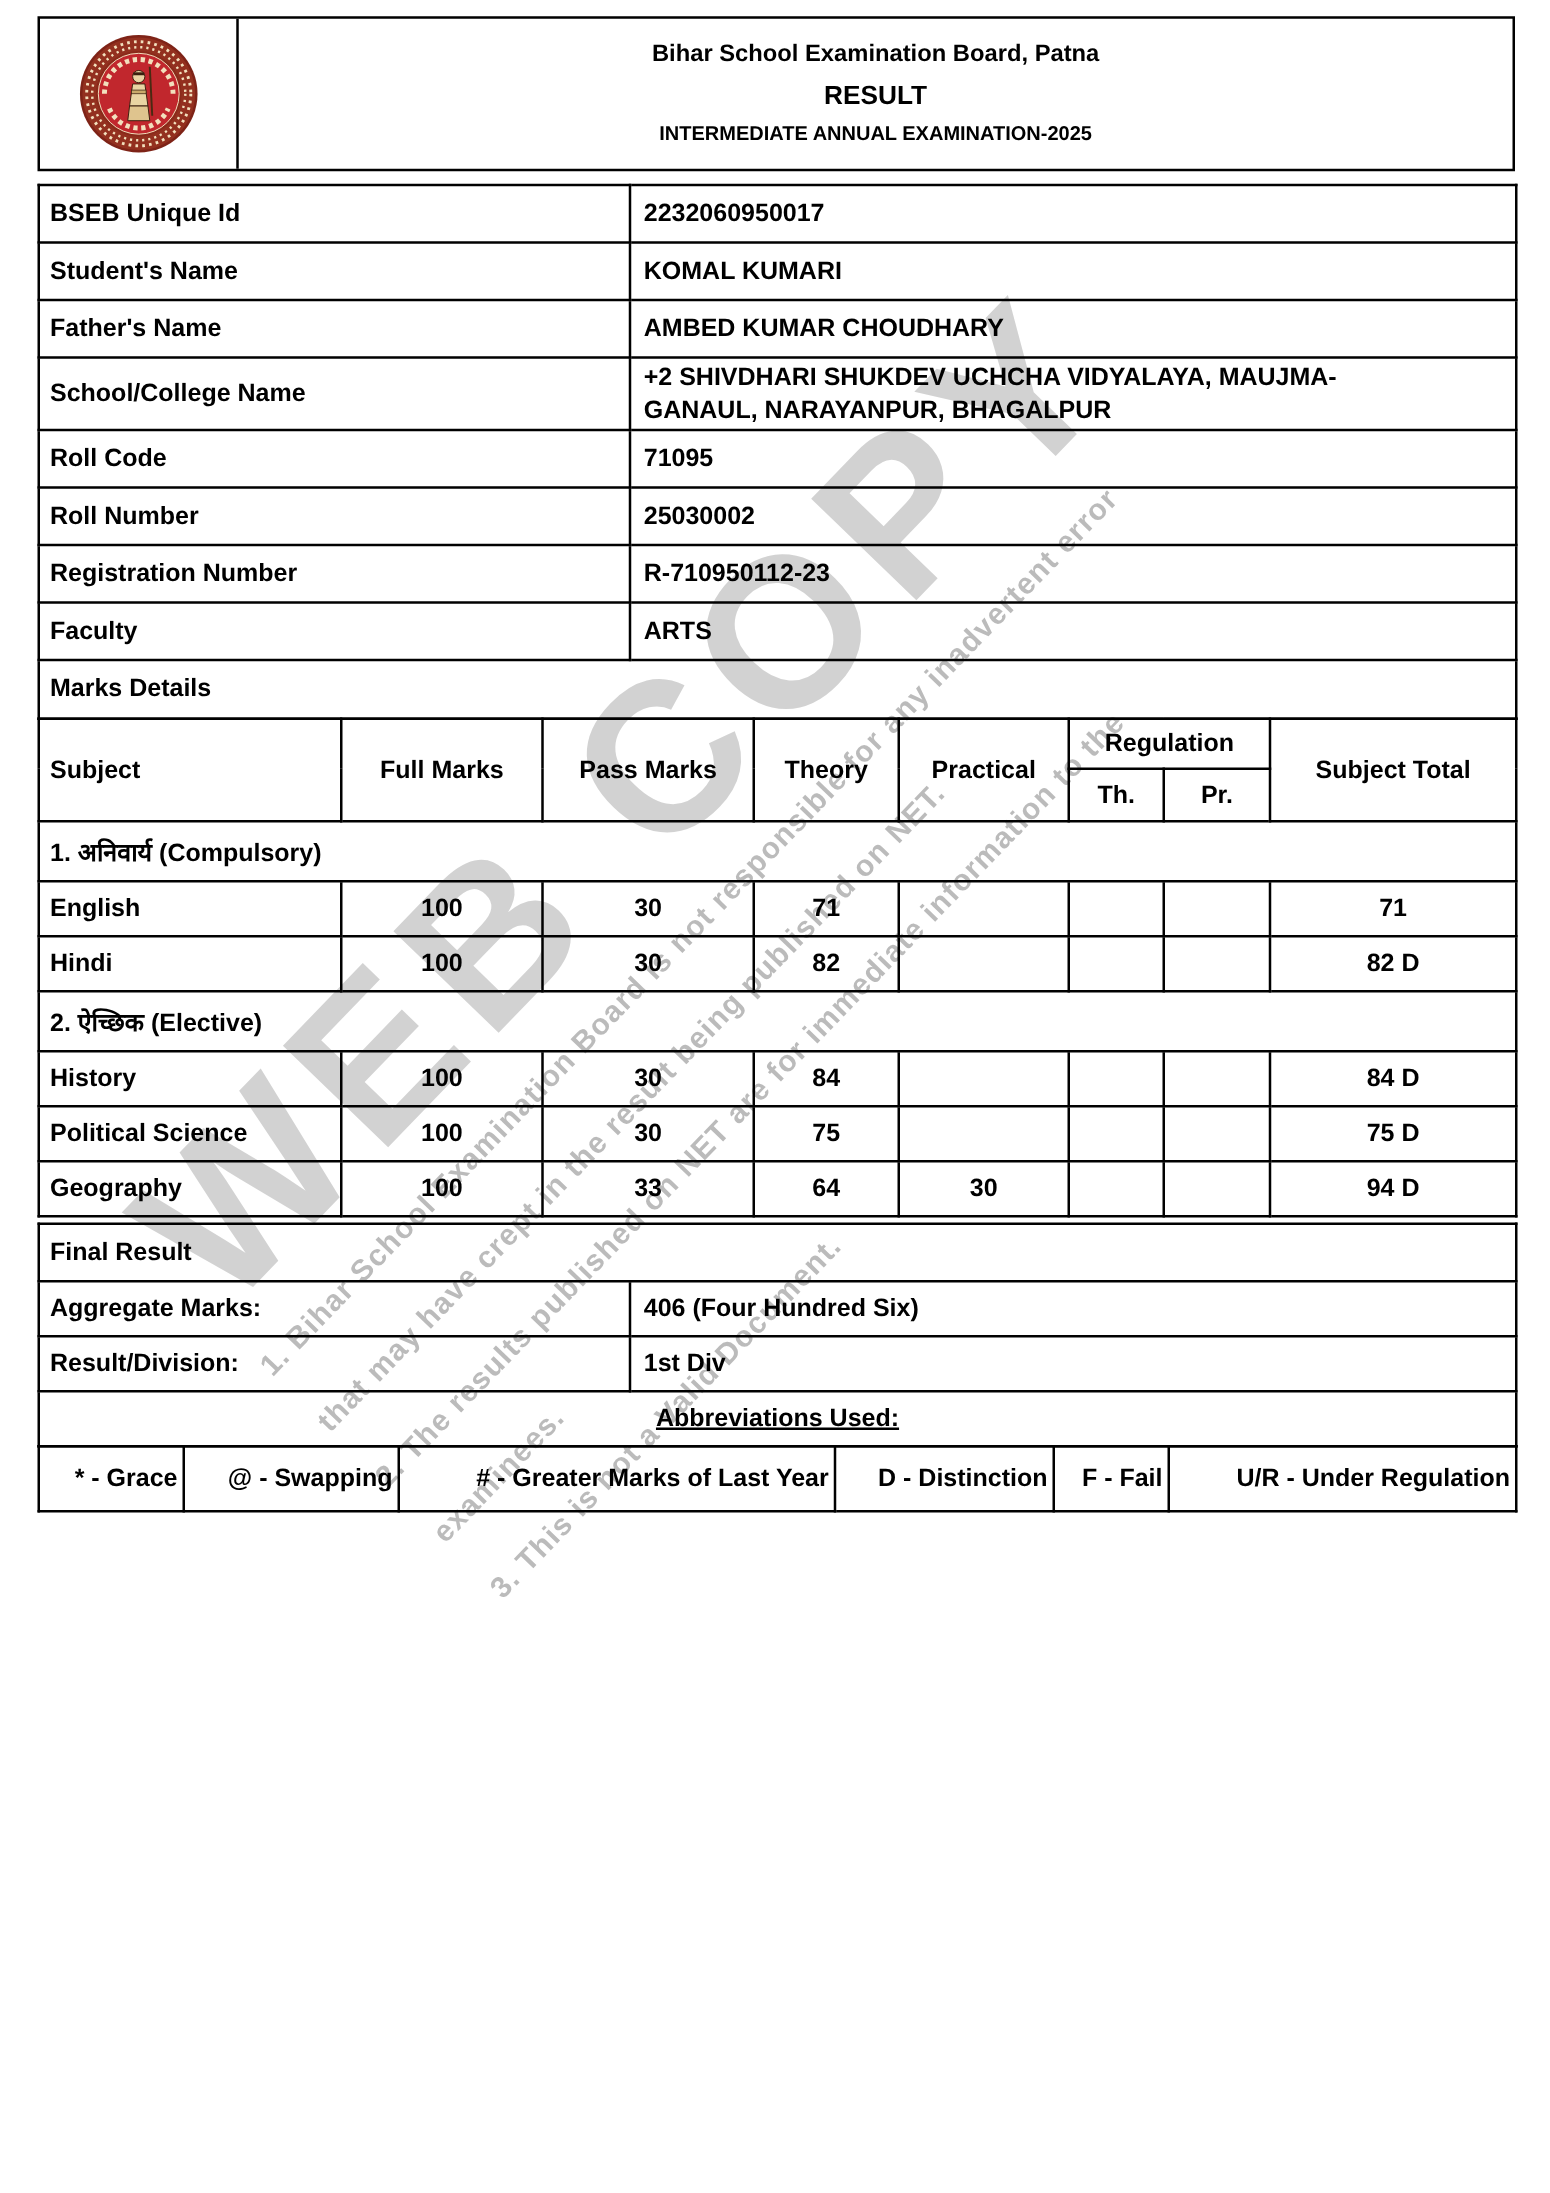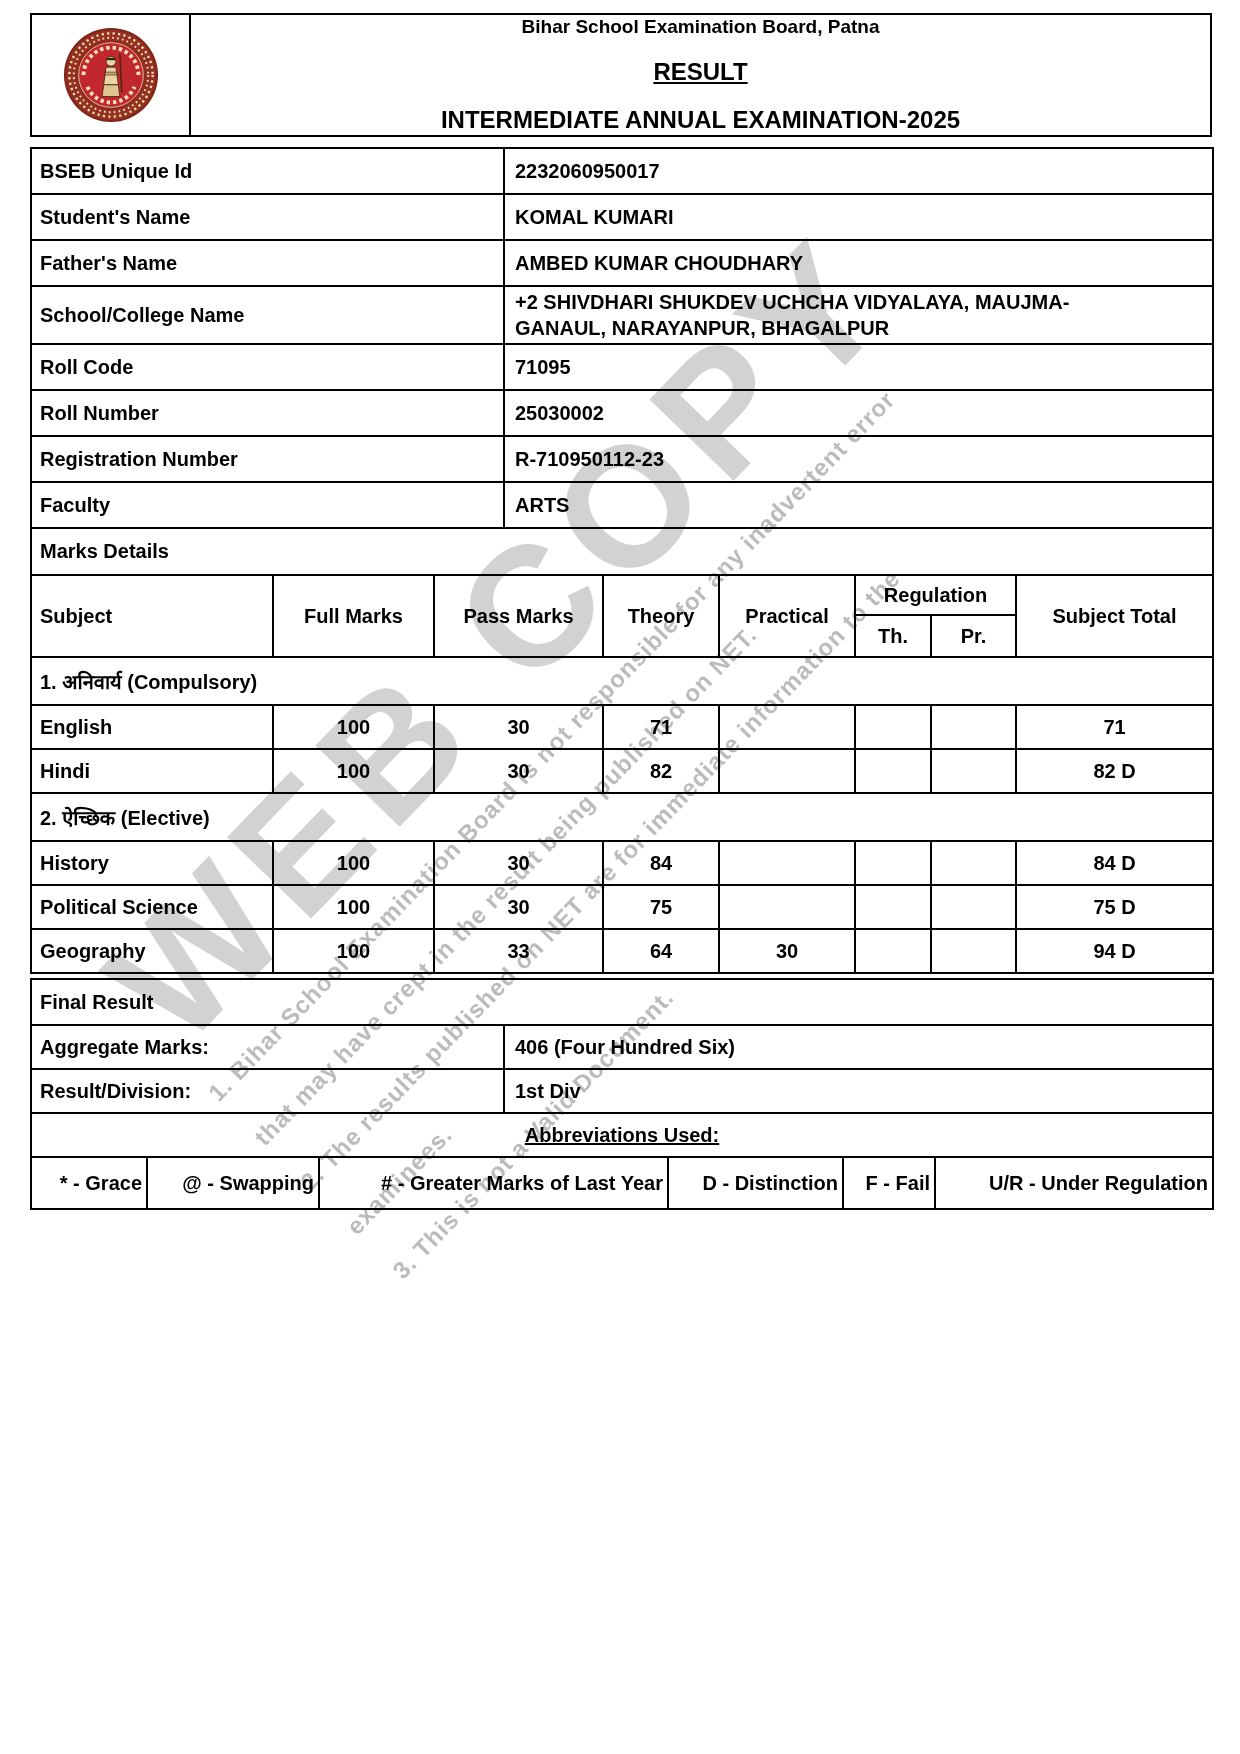--- a/index.html
+++ b/index.html
@@ -23,24 +23,24 @@
   
   .sheet{position:absolute;left:30px;top:13px;width:1182px;z-index:1;}
   table{border-collapse:collapse;table-layout:fixed;width:1182px;background:transparent;}
   td,th{border:2px solid #000;padding:2px 8px;font-size:20px;font-weight:700;vertical-align:middle;background:transparent;word-wrap:break-word;}
   td.lbl{text-align:left;}
   td.val{text-align:left;padding-left:10px;}
   td.num,th{text-align:center;}
   
   .header-box{height:120px;border:2px solid #000;display:flex;align-items:stretch;background:transparent;}
   .logo-cell{width:157px;flex:none;border-right:2px solid #000;display:flex;align-items:center;justify-content:center;}
-  .title-cell{flex:1;display:flex;flex-direction:column;align-items:center;justify-content:center;gap:20px;text-align:center;}
+  .title-cell{flex:1;display:flex;flex-direction:column;align-items:center;justify-content:center;gap:10px;text-align:center;}
   .board-name{font-size:19px;}
-  .result-title{font-size:24px;text-decoration:underline;}
-  .exam-title{font-size:24px;}
+  .result-title{font-size:21px;}
+  .exam-title{font-size:16px;}
   
   .details-table{margin-top:10px;}
   .details-table td{height:40px;}
   .details-table tr.section-row td{height:41px;}
   .school-val span{display:inline-block;width:560px;line-height:26px;}
   
   .marks-table{margin-top:-2px;}
   .marks-table th{height:34px;}
   .marks-table tr.subhead th{height:36px;}
   .marks-table td{height:38px;}

